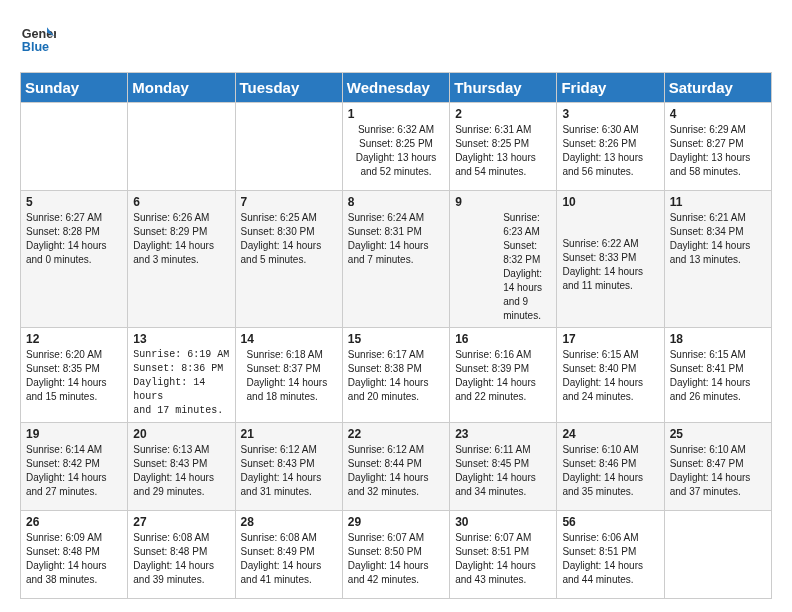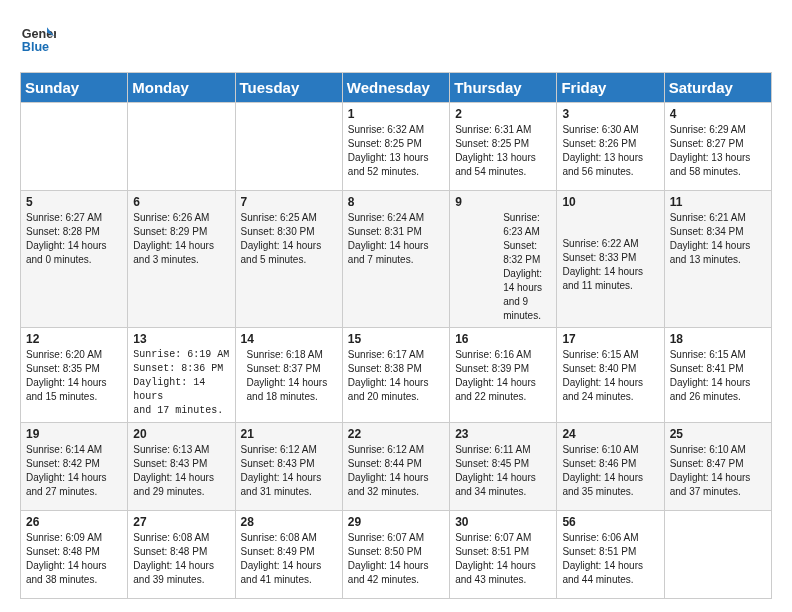--- a/index.html
+++ b/index.html
@@ -105,21 +105,21 @@
         <th>Saturday</th>
       </tr>
   </thead>
   <tbody id="calendar-body">
   <tr>
         <td class="empty"></td>
         <td class="empty"></td>
         <td class="empty"></td>
         <td>
           <span class="day-num">1</span>
-          <div class="day-info" style="white-space: pre-line;">Sunrise: 6:32 AM
+          <div class="day-info" style="white-space: pre-line; text-align: center;">Sunrise: 6:32 AM
 Sunset: 8:25 PM
 Daylight: 13 hours
 and 52 minutes.</div>
         </td>
         <td>
           <span class="day-num">2</span>
           <div class="day-info" style="white-space: pre-line;">Sunrise: 6:31 AM
 Sunset: 8:25 PM
 Daylight: 13 hours
 and 54 minutes.</div>

